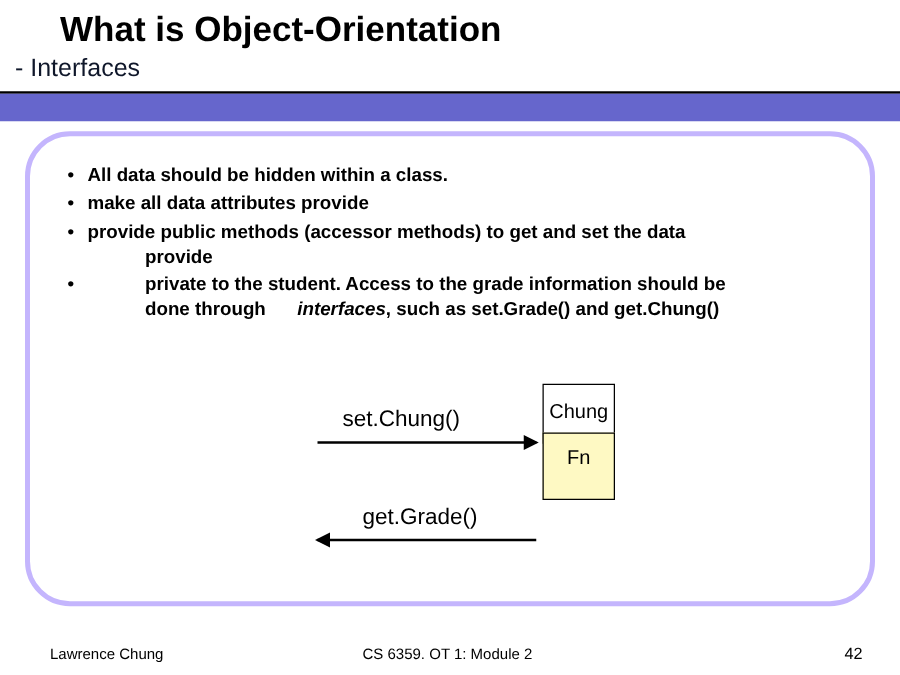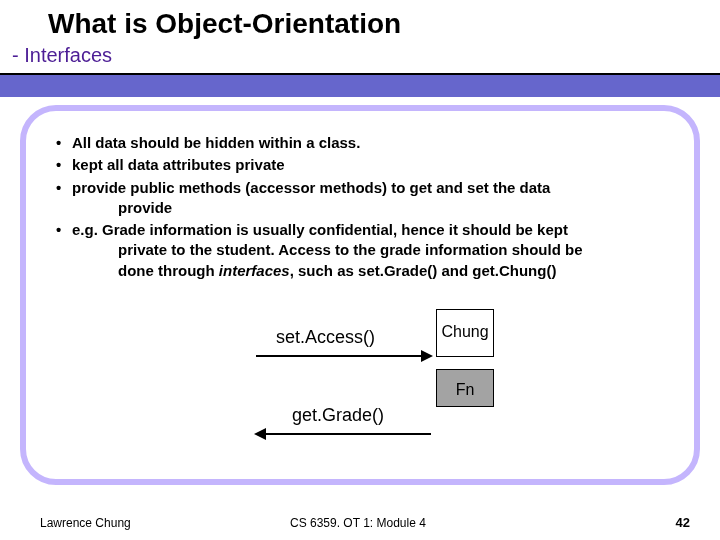--- a/index.html
+++ b/index.html
@@ -13,39 +13,39 @@
   }
   .title {
     font-size: 28px;
     font-weight: bold;
     color: #000;
     padding: 8px 12px 4px 12px;
     margin-left: 36px;
   }
   .subtitle {
     font-size: 20px;
-    color: #4c1d95;
+    color: #0f172a;
     padding: 0 8px 6px 12px;
   }
   .rule-thin {
     border-top: 2px solid #000;
     margin: 0;
   }
   .band {
     background: #6666cc;
     height: 22px;
     width: 100%;
   }
   .content-wrap {
     position: relative;
     padding: 10px 20px 0 20px;
   }
   .panel {
     position: relative;
-    border: 6px solid #c4b5fd;
+    border: 4px solid #c4b5fd;
     border-radius: 36px;
     padding: 22px 28px 50px 28px;
     min-height: 380px;
     background: #fff;
     margin-top: -2px;
   }
   .bullets {
     list-style: none;
     font-size: 15px;
     font-weight: bold;
@@ -60,21 +60,21 @@
   .bullets li::before {
     content: "•";
     position: absolute;
     left: 2px;
     top: 0;
   }
   .bullets .cont {
     display: block;
     padding-left: 46px;
   }
-  .italic { font-style: italic; }
+  .italic { font-style: italic; margin-left: 21px; }
   .diagram {
     position: absolute;
     left: 230px;
     top: 198px;
     width: 260px;
     height: 140px;
   }
   .method-label {
     position: absolute;
     font-size: 18px;
@@ -113,71 +113,70 @@
     text-align: center;
     font-size: 16px;
   }
   .box-data {
     top: 0;
     height: 48px;
     line-height: 44px;
     background: #fff;
   }
   .box-fn {
-    top: 60px;
-    height: 38px;
+    top: 39px;
+    height: 54px;
     line-height: 40px;
-    background: #a3a3a3;
+    background: #fef9c3;
   }
   .footer {
     position: absolute;
     bottom: 10px;
     left: 0;
     width: 100%;
     font-size: 12px;
     color: #000;
   }
   .footer .author { position: absolute; left: 40px; bottom: 0; }
   .footer .course { position: absolute; left: 290px; bottom: 0; }
-  .footer .page { position: absolute; right: 30px; bottom: 0; font-weight: bold; font-size: 13px; }
+  .footer .page { position: absolute; right: 30px; bottom: 0; font-weight: normal; font-size: 13px; }
 </style>
 </head>
 <body>
 
 <div class="title">What is Object-Orientation</div>
 <div class="subtitle">- Interfaces</div>
 <div class="rule-thin"></div>
 <div class="band"></div>
 
 <div class="content-wrap">
   <div class="panel">
     <ul class="bullets">
       <li>All data should be hidden within a class.</li>
-      <li>kept all data attributes private</li>
+      <li>make all data attributes provide</li>
       <li>
         <span>provide public methods (accessor methods) to get and set the data</span>
         <span class="cont">provide</span>
       </li>
       <li>
-        <span>e.g. Grade information is usually confidential, hence it should be kept</span>
         <span class="cont">private to the student.  Access to the grade information should be</span>
         <span class="cont">
           <span>done through </span><span class="italic">interfaces</span><span>, such as set.Grade() and get.Chung()</span>
         </span>
       </li>
     </ul>
 
     <div class="diagram">
-      <div class="method-label label-set">set.Access()</div>
+      <div class="method-label label-set">set.Chung()</div>
       <div class="arrow arrow-right"></div>
       <div class="method-label label-get">get.Grade()</div>
       <div class="arrow arrow-left"></div>
       <div class="box box-data">Chung</div>
       <div class="box box-fn">Fn</div>
     </div>
   </div>
 </div>
 
 <div class="footer">
   <span class="author">Lawrence Chung</span>
-  <span class="course">CS 6359. OT 1: Module 4</span>
+  <span class="course">CS 6359. OT 1: Module 2</span>
   <span class="page">42</span>
 </div>
 
 </body></html>

